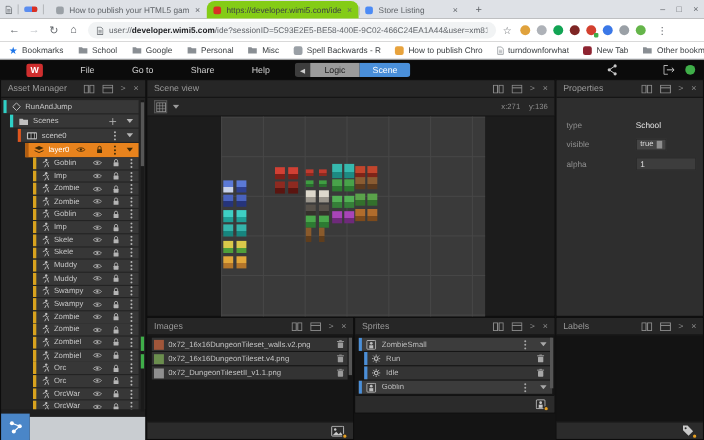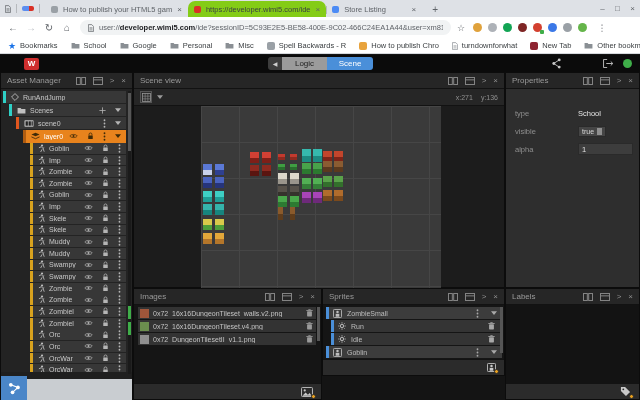--- a/index.html
+++ b/index.html
@@ -271,20 +271,26 @@
             <path d="M0.5 1h3.4l1 1.2h4.6v5.3H0.5z" fill="currentColor"></path>
           </svg>
         </span>
       <span>Other bookmarks</span>
     </div>
   </div>
 
   <div class="menubar">
     <div class="logo-box">
         <span>W</span>
+      </div>
+    <div id="menu-items" style="display:flex;">
+        <span class="mitem">File</span>
+        <span class="mitem">Go to</span>
+        <span class="mitem">Share</span>
+        <span class="mitem">Help</span>
       </div>
     <div class="seg">
       <span class="collapse">◀</span>
       <span class="s-logic">Logic</span>
       <span class="s-scene">Scene</span>
     </div>
     <div class="usercluster">
       <span class="icw" style="color:#c8c8c8;">
           <svg width="9" height="11" viewBox="0 0 10 12">
             <circle cx="8" cy="2" r="1.6" fill="currentColor"></circle>

